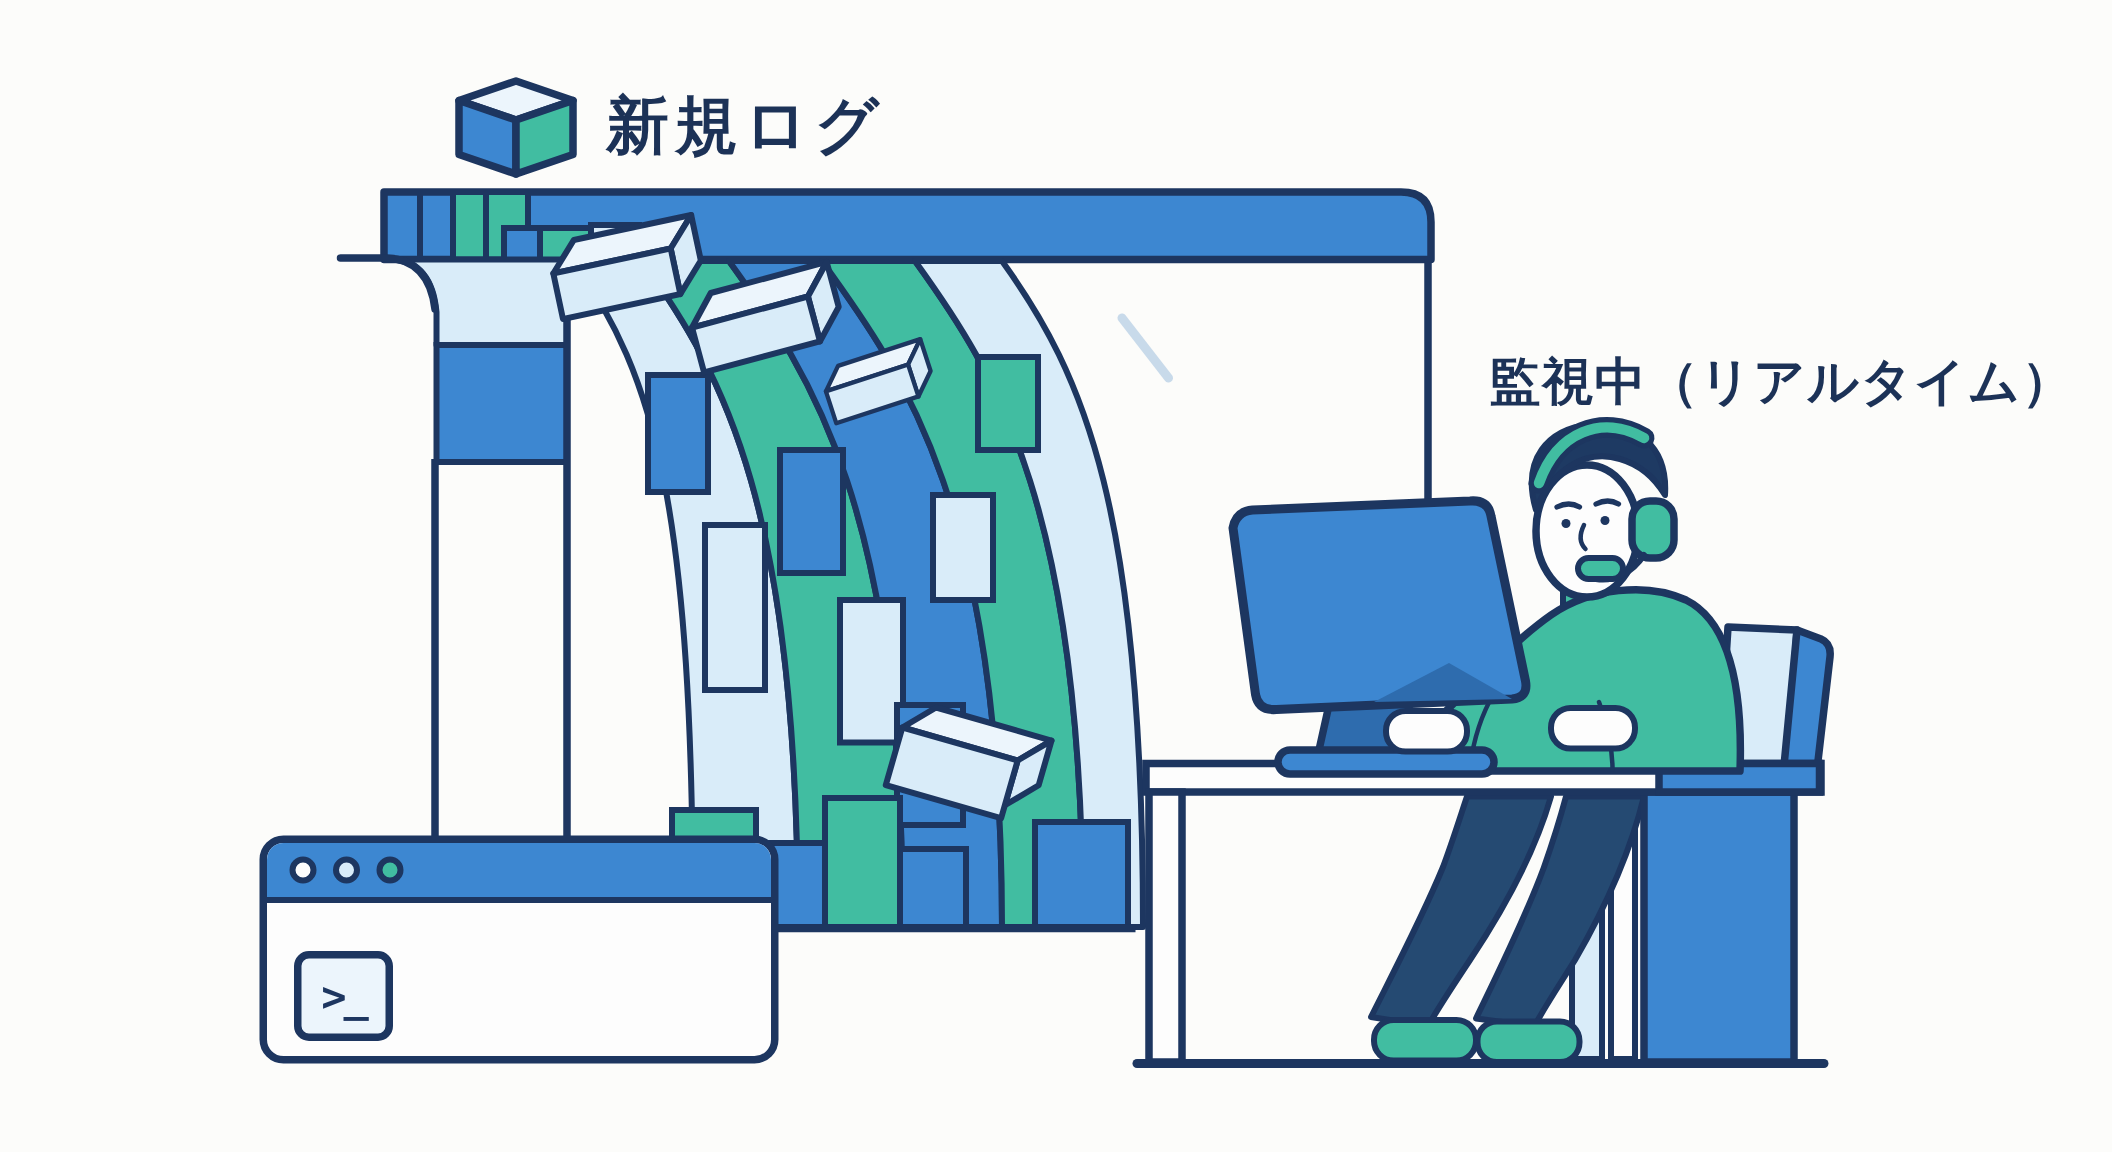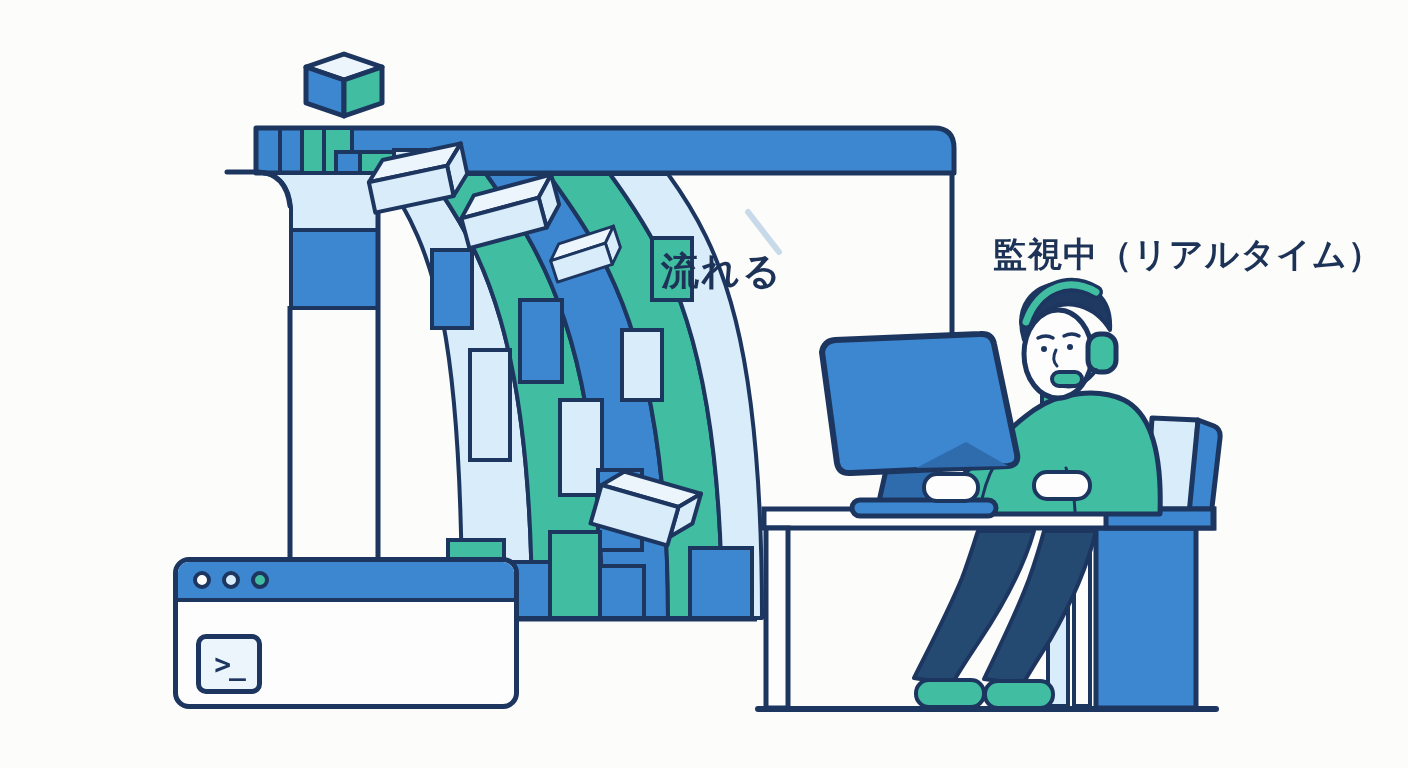--- a/index.html
+++ b/index.html
@@ -205,16 +205,16 @@
     <div class="terminal-bar">
       <span class="dot dot-1"></span>
       <span class="dot dot-2"></span>
       <span class="dot dot-3"></span>
     </div>
     <div class="terminal-body">
       <span class="prompt-box">&gt;_</span>
     </div>
   </div>
 
-  <div class="label label-flow">流れる</div>
+  <div class="label label-newlog">新規ログ</div>
   <div class="label label-monitoring">監視中（リアルタイム）</div>
 
 </div>
 
 </body></html>

